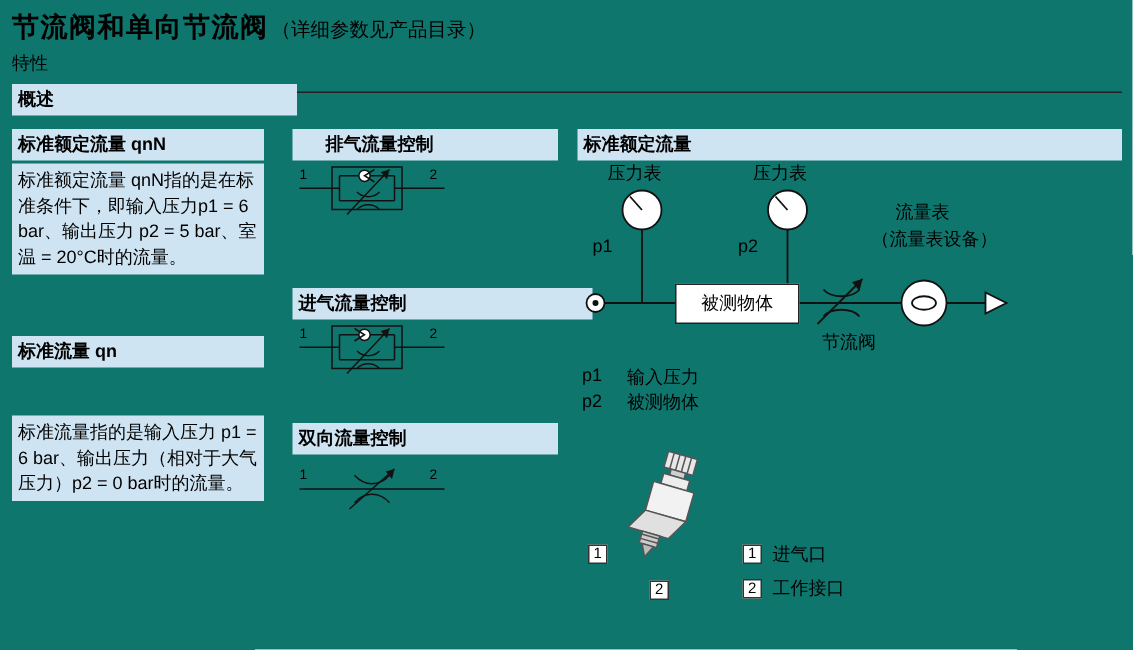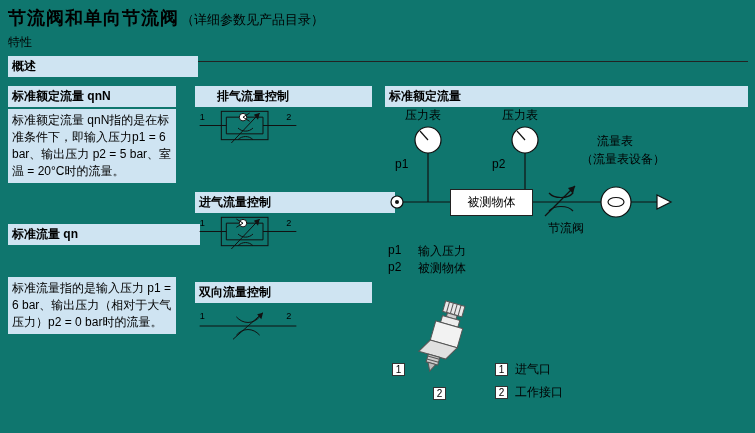--- a/index.html
+++ b/index.html
@@ -33,21 +33,21 @@
 
   <div class="abs" style="left:8px;top:6px;">
     <span class="title">节流阀和单向节流阀</span><span class="title-note">（详细参数见产品目录）</span>
   </div>
   <div class="abs subtitle" style="left:8px;top:34px;">特性</div>
   <div class="abs rule" style="left:8px;top:61px;width:740px;"></div>
   <div class="abs hl hdr" style="left:8px;top:56px;width:190px;">概述</div>
 
   <div class="abs hl hdr" style="left:8px;top:86px;width:168px;">标准额定流量 qnN</div>
   <div class="abs hl body-text" style="left:8px;top:109px;width:168px;">标准额定流量 qnN指的是在标准条件下，即输入压力p1 = 6 bar、输出压力 p2 = 5 bar、室温 = 20°C时的流量。</div>
-  <div class="abs hl hdr" style="left:8px;top:224px;width:192px;">标准流量 qn</div>
+  <div class="abs hl hdr" style="left:8px;top:224px;width:168px;">标准流量 qn</div>
   <div class="abs hl body-text" style="left:8px;top:277px;width:168px;">标准流量指的是输入压力 p1 = 6 bar、输出压力（相对于大气压力）p2 = 0 bar时的流量。</div>
 
   <div class="abs hl hdr" style="left:195px;top:86px;width:177px;padding-left:22px;">排气流量控制</div>
   <svg class="abs" style="left:198px;top:106px;" width="100" height="39" viewBox="0 0 120 46">
     <text x="2" y="16">1</text>
     <text x="106" y="16">2</text>
     <path class="ln" d="M2,23 H34"></path>
       <path class="ln" d="M78,23 H118"></path>
     <rect class="ln" x="28" y="6" width="56" height="34"></rect>
     <path class="ln" d="M34,13 V33"></path>

